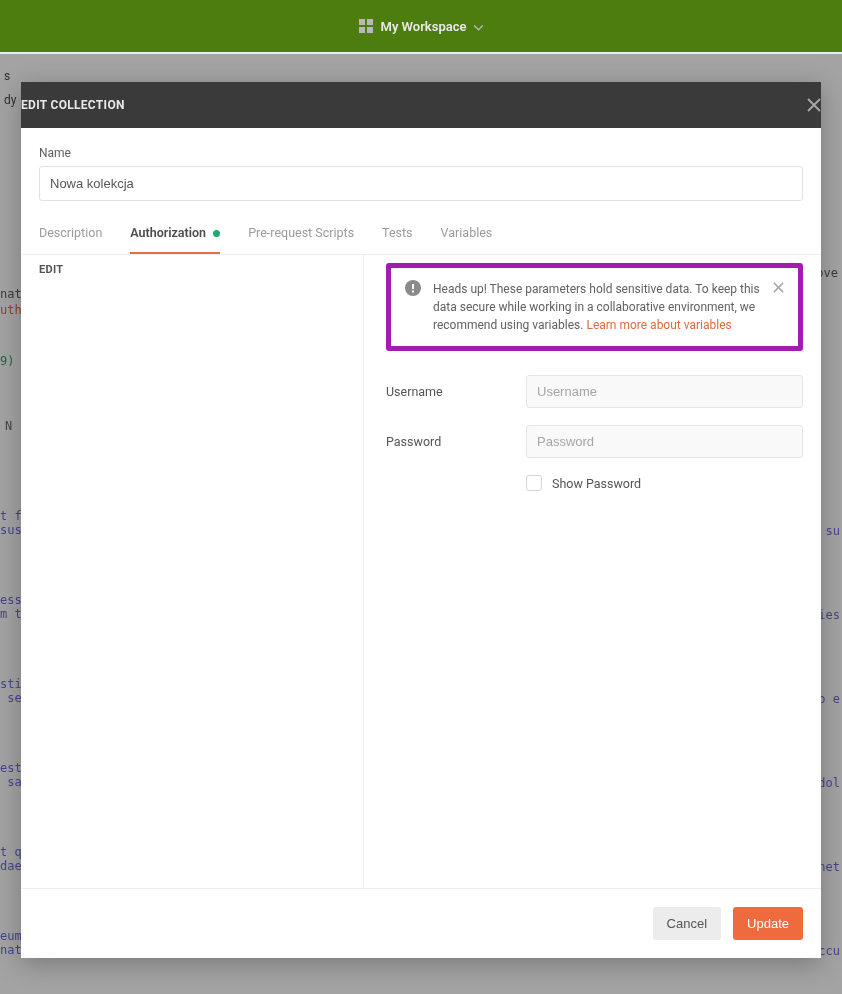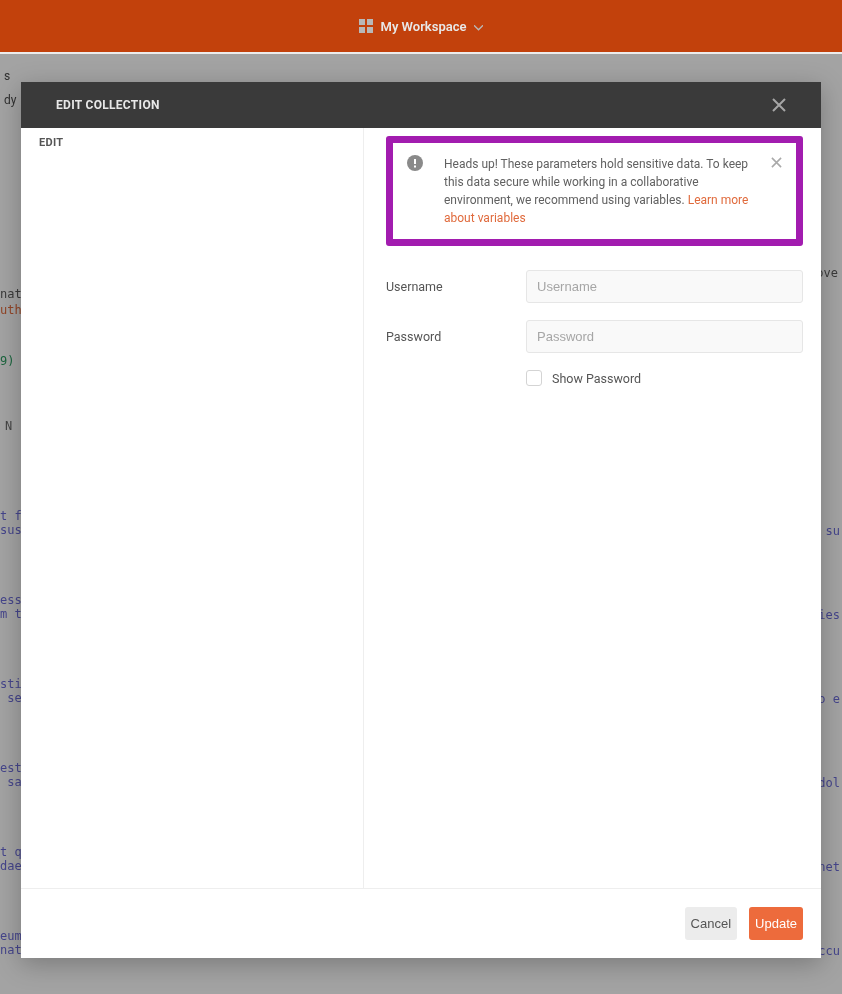--- a/index.html
+++ b/index.html
@@ -7,21 +7,21 @@
       width: 842px;
       height: 994px;
       font-family: -apple-system, BlinkMacSystemFont, "Segoe UI", Roboto, Helvetica, Arial, sans-serif;
       background: #ececec;
       position: relative;
       overflow: hidden;
       font-size: 13px;
       color: #505050;
     }
     .topbar {
-      background: #c2410c;
+      background: #4d7c0f;
       height: 52px;
       display: flex;
       align-items: center;
       justify-content: center;
       color: #e8e8e8;
       font-size: 13px;
       font-weight: 600;
     }
     .grid-icon {
       display: inline-flex;
@@ -53,21 +53,21 @@
       background: #fff;
       margin-top: 28px;
       box-shadow: 0 6px 24px rgba(0,0,0,0.25);
       display: flex;
       flex-direction: column;
       height: 876px;
     }
     .modal-header {
       background: #3a3a3a;
       color: #e8e8e8;
-      padding: 16px 35px;
+      padding: 16px 0;
       display: flex;
       align-items: center;
       justify-content: space-between;
       font-size: 12px;
       font-weight: 700;
       letter-spacing: 0.3px;
     }
     .close-x { color: #b6b6b6; cursor: pointer; display:inline-flex; }
     .modal-body { padding: 18px 18px 0 18px; }
     .label { font-size: 12px; color: #5c5c5c; margin-bottom: 6px; }
@@ -149,26 +149,26 @@
       cursor: pointer;
     }
     .auth-note {
       font-size: 12px;
       color: #5f5f5f;
       margin-top: 16px;
       line-height: 1.5;
     }
     .link { color: #e06a3c; cursor: pointer; }
     .banner {
-      border: 7px solid #a21caf;
+      border: 5px solid #a21caf;
       border-radius: 3px;
       padding: 12px 14px;
       display: flex;
       align-items: flex-start;
-      gap: 21px;
+      gap: 12px;
       font-size: 12px;
       color: #616161;
       line-height: 1.5;
       position: relative;
       margin-bottom: 24px;
     }
     .banner-close { color: #a9a9a9; cursor: pointer; flex-shrink:0; }
     .excl-icon { flex-shrink:0; }
     .form-row { display: flex; align-items: center; margin-bottom: 17px; }
     .form-label { width: 140px; font-size: 12.5px; color: #555; }
@@ -185,21 +185,21 @@
     .check-row { display:flex; align-items:center; margin-left:140px; gap:10px; font-size:12.5px; color:#555; }
     .checkbox { width:16px; height:16px; border:1px solid #d4d4d4; border-radius:3px; background:#fff; cursor:pointer; }
     .modal-footer {
       border-top: 1px solid #eee;
       padding: 18px;
       display: flex;
       justify-content: flex-end;
       gap: 12px;
     }
     .btn {
-      padding: 9px 6px;
+      padding: 9px 14px;
       border: none;
       border-radius: 3px;
       font-size: 13px;
       cursor: pointer;
     }
     .btn-cancel { background: #ececec; color: #555; }
     .btn-primary { background: #ed6b3c; color: #fff; }
   </style>
 </head>
 <body>
@@ -254,20 +254,35 @@
   <div class="modal">
     <div class="modal-header">
       <span>EDIT COLLECTION</span>
       <span class="close-x">
         <svg viewBox="0 0 14 14" width="14" height="14">
             <path d="M1 1 L13 13 M13 1 L1 13" stroke="#a6a6a6" stroke-width="2"></path>
           </svg>
       </span>
     </div>
 
+    <div class="modal-body">
+      <div class="label">Name</div>
+      <input class="name-input" value="Nowa kolekcja" style="">
+
+      <div class="tabs">
+        <div class="tab">Description</div>
+        <div class="tab active">
+          <span>Authorization</span>
+          <span class="dot-green"></span>
+        </div>
+        <div class="tab">Pre-request Scripts</div>
+        <div class="tab">Tests</div>
+        <div class="tab">Variables</div>
+      </div>
+    </div>
 
 
     <div class="auth-panel">
       <div class="auth-left">
         <div class="type-label">EDIT</div>
       </div>
 
       <div class="auth-right">
         <div class="banner">
           <span class="excl-icon">

